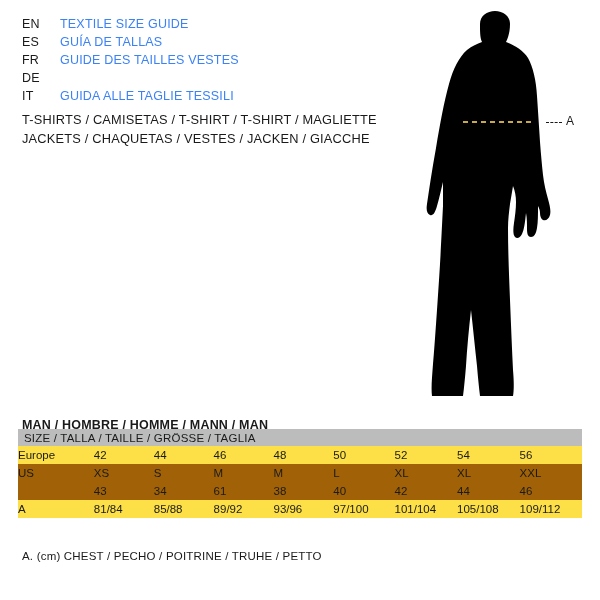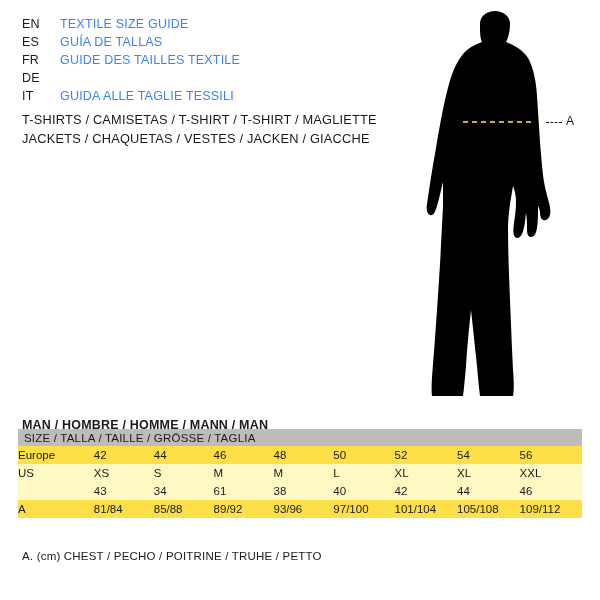--- a/index.html
+++ b/index.html
@@ -112,21 +112,21 @@
     white-space: nowrap;
   }
   tr.header-row td {
     background: #bcbcbc;
     font-weight: normal;
     letter-spacing: 0.2px;
     padding-left: 6px;
     height: 17px;
   }
   tr.row-shade td {
-    background: #fef9c3;
+    background: #a16207;
   }
   tr.row-plain td {
     background: #fde047;
   }
   td.col-label {
     width: 86px;
     padding-left: 6px;
   }
   td.cell {
     width: 68px;
@@ -150,21 +150,21 @@
     <div class="lang-row">
       <span class="lang-code">EN</span>
       <span class="lang-text">TEXTILE SIZE GUIDE</span>
     </div>
     <div class="lang-row">
       <span class="lang-code">ES</span>
       <span class="lang-text">GUÍA DE TALLAS</span>
     </div>
     <div class="lang-row">
       <span class="lang-code">FR</span>
-      <span class="lang-text">GUIDE DES TAILLES TEXTILE</span>
+      <span class="lang-text">GUIDE DES TAILLES VESTES</span>
     </div>
     <div class="lang-row">
       <span class="lang-code">DE</span>
     </div>
     <div class="lang-row">
       <span class="lang-code">IT</span>
       <span class="lang-text">GUIDA ALLE TAGLIE TESSILI</span>
     </div>
   </div>
 

